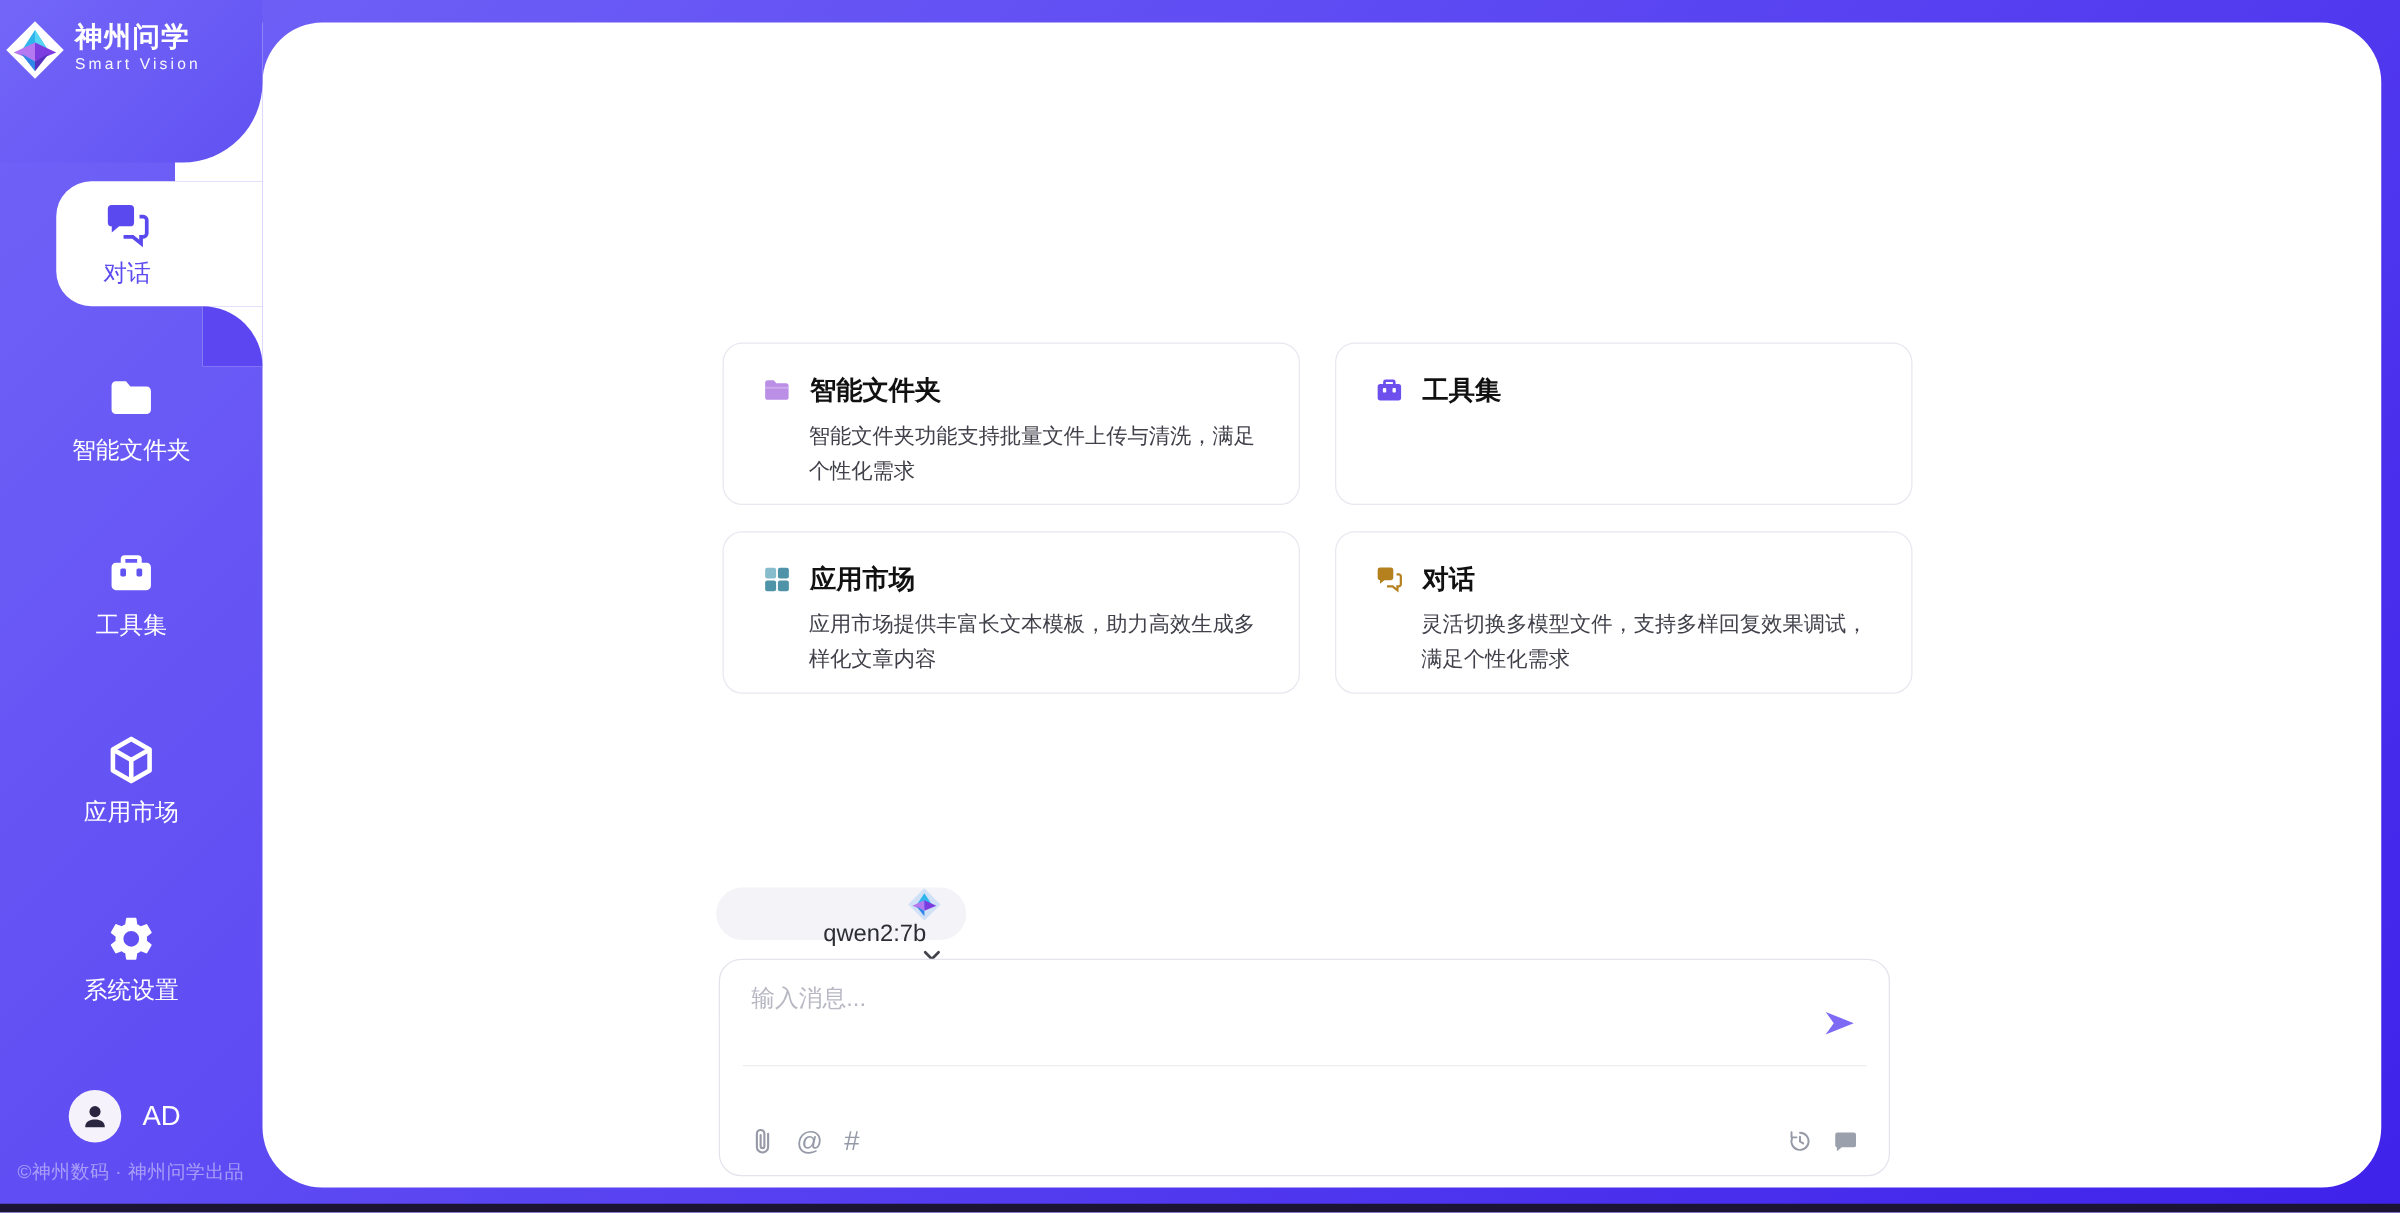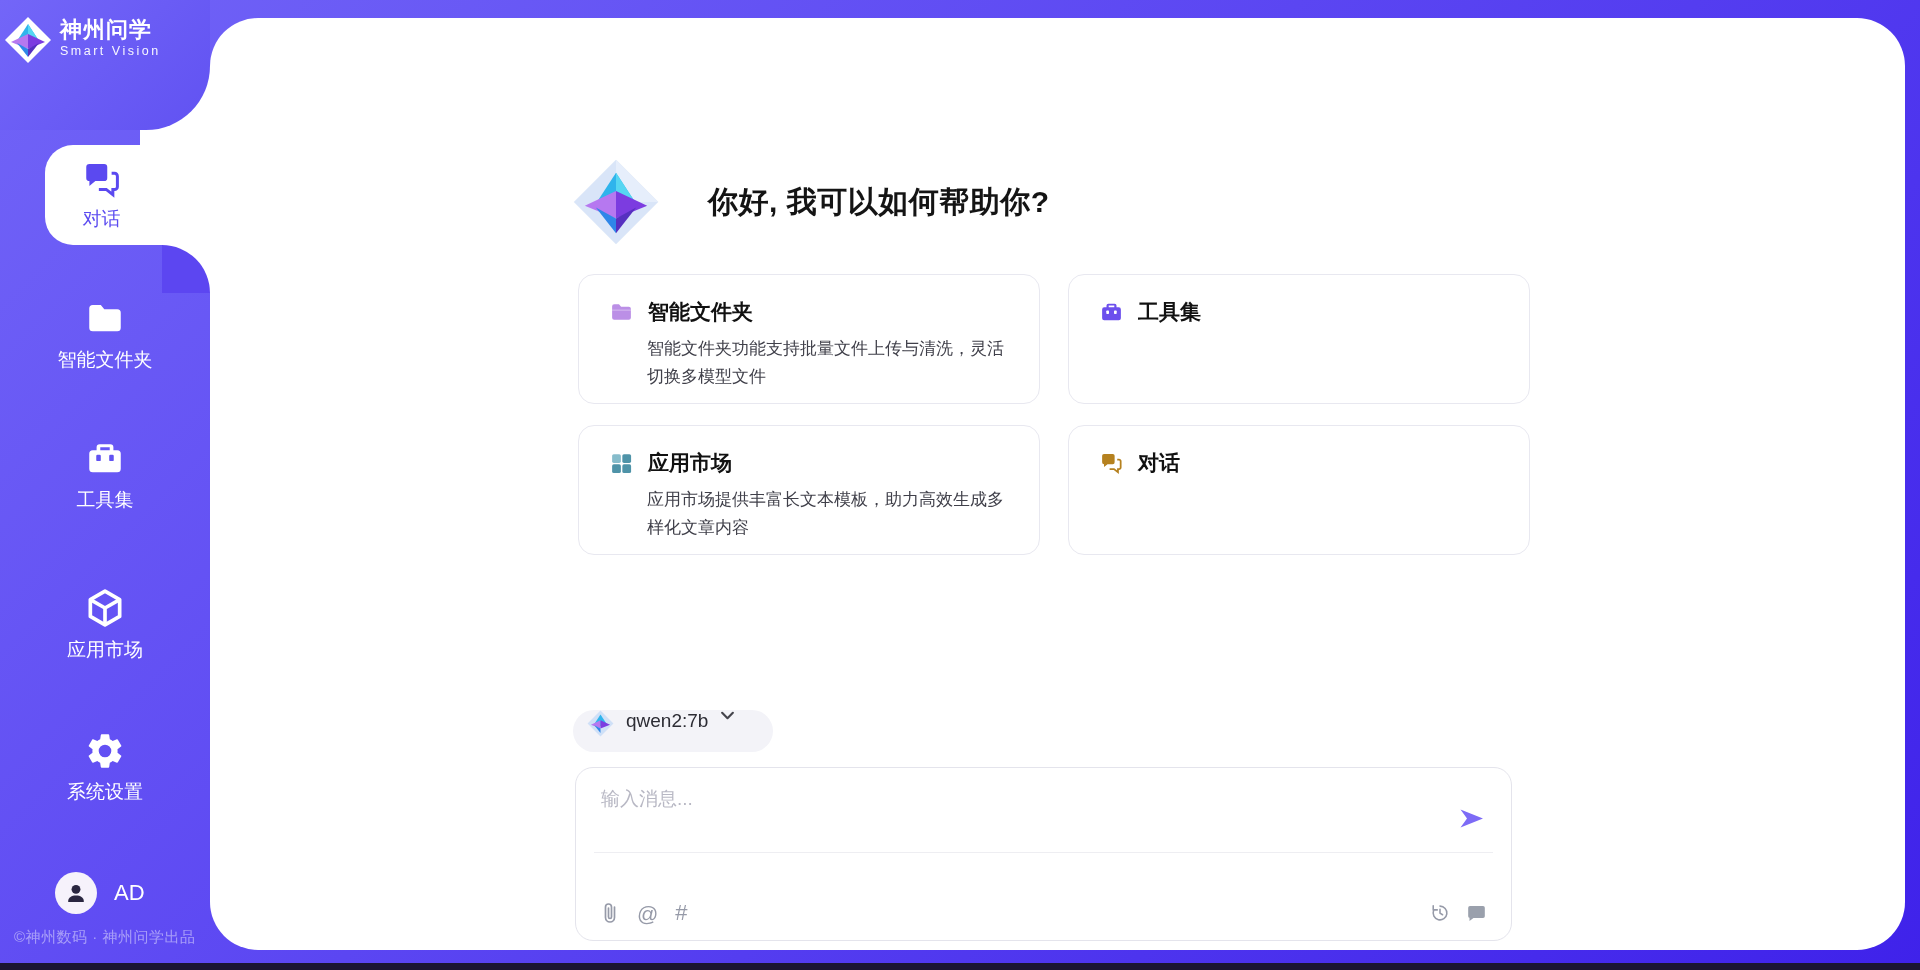--- a/index.html
+++ b/index.html
@@ -63,22 +63,22 @@
     border:1px solid #e8e8f0; border-radius:16px; padding:23px 26px 0 30px; cursor:pointer;
   }
   .card-1 { left:368px; top:256px; } .card-2 { left:858px; top:256px; }
   .card-3 { left:368px; top:407px; } .card-4 { left:858px; top:407px; }
   .card-head { display:flex; align-items:center; gap:14px; }
   .card-title { font-size:21px; font-weight:700; color:#111; }
   .card-desc { margin:9px 0 0 38px; width:368px; font-size:17px; color:#40404a; line-height:1.62; }
 
   .model-pill {
     position:absolute; left:363px; top:692px; height:42px; min-width:200px;
-    background:#f3f3f8; border-radius:21px; display:flex; align-items:flex-start;
-    padding:0 20px 0 14px; cursor:pointer;
+    background:#f3f3f8; border-radius:21px; display:flex; align-items:flex-end;
+    padding:0 20px 0 14px; cursor:pointer;flex-direction:column;
   }
   .model-name { font-size:19px; color:#2c2c34; margin:0 12px; }
 
   .composer {
     position:absolute; left:365px; top:749px; width:937px; height:174px;
     border:1px solid #e4e4ec; border-radius:18px; background:#fff;
   }
   .composer textarea {
     position:absolute; left:25px; top:18px; width:840px; height:56px;
     border:none; outline:none; resize:none; font-family:inherit;
@@ -94,47 +94,32 @@
   .at-glyph { font-size:21px; font-weight:400; } .hash-glyph { font-size:22px; font-weight:400; }
   svg { display:block; }
 </style>
 </head>
 <body>
 
 <div class="page">
 
   <div class="main-panel">
 
-    <div class="greeting">
-      <span>
-        <svg width="88" height="88" viewBox="0 0 48 48">
-          <polygon points="24,1 47,24 24,47 1,24" fill="#d9e5f8"></polygon>
-          <polygon points="24,1 47,24 24,24" fill="#e6eefb"></polygon>
-          <polygon points="24,8 35,25 24,29 13,25" fill="#2fb4ec"></polygon>
-          <polygon points="24,8 35,25 24,25" fill="#56d6f2"></polygon>
-          <polygon points="7,26 24,18 24,33" fill="#b678f0"></polygon>
-          <polygon points="41,26 24,18 24,33" fill="#7c3ce0"></polygon>
-          <polygon points="13,27 24,33 24,41" fill="#2f86e8"></polygon>
-          <polygon points="35,27 24,33 24,41" fill="#5630c0"></polygon>
-        </svg>
-      </span>
-      <div class="greeting-text">你好, 我可以如何帮助你?</div>
-    </div>
 
     <div class="card card-1">
       <div class="card-head">
         <span>
           <svg width="25" height="25" viewBox="0 0 24 24">
               <path fill="#bb8fe6" d="M3 6a2 2 0 0 1 2-2h4.6l2 2.4H19a2 2 0 0 1 2 2V17a2 2 0 0 1-2 2H5a2 2 0 0 1-2-2V6z"></path>
               <path fill="#fff" opacity=".25" d="M3 9h18v1.6H3z"></path>
             </svg>
         </span>
         <span class="card-title">智能文件夹</span>
       </div>
-      <div class="card-desc">智能文件夹功能支持批量文件上传与清洗，灵活切换多模型文件</div>
+      <div class="card-desc">智能文件夹功能支持批量文件上传与清洗，满足个性化需求</div>
     </div>
 
     <div class="card card-2">
       <div class="card-head">
         <span>
           <svg width="25" height="25" viewBox="0 0 24 24">
               <path fill="#6c4fed" d="M9 3.5h6A1.8 1.8 0 0 1 16.8 5.3V7H19a2 2 0 0 1 2 2v8.5a2 2 0 0 1-2 2H5a2 2 0 0 1-2-2V9a2 2 0 0 1 2-2h2.2V5.3A1.8 1.8 0 0 1 9 3.5zm.3 1.8V7h5.4V5.3H9.3z"></path>
               <rect x="7" y="10" width="2.6" height="3.4" rx=".7" fill="#fff"></rect>
               <rect x="14.4" y="10" width="2.6" height="3.4" rx=".7" fill="#fff"></rect>
             </svg>
@@ -161,20 +146,21 @@
     <div class="card card-4">
       <div class="card-head">
         <span>
           <svg width="25" height="25" viewBox="0 0 24 24">
               <path fill="#b5811f" d="M3 4.6A1.8 1.8 0 0 1 4.8 2.8h8.4A1.8 1.8 0 0 1 15 4.6v6.2a1.8 1.8 0 0 1-1.8 1.8H8.2l-3.4 2.8v-2.8h0A1.8 1.8 0 0 1 3 10.8V4.6z"></path>
               <path fill="none" stroke="#b5811f" stroke-width="1.7" d="M17.5 8.2h1.7A1.6 1.6 0 0 1 20.8 9.8v6a1.6 1.6 0 0 1-1.6 1.6h-1v3l-3.8-3h-4.2"></path>
             </svg>
         </span>
         <span class="card-title">对话</span>
       </div>
+      <div class="card-desc">灵活切换多模型文件，支持多样回复效果调试，满足个性化需求</div>
     </div>
 
     <div class="model-pill">
       <span>
         <svg width="27" height="27" viewBox="0 0 48 48">
           <polygon points="24,1 47,24 24,47 1,24" fill="#cfe0f7"></polygon>
           <polygon points="24,8 35,25 24,29 13,25" fill="#2fb4ec"></polygon>
           <polygon points="7,26 24,18 24,33" fill="#b678f0"></polygon>
           <polygon points="41,26 24,18 24,33" fill="#7c3ce0"></polygon>
           <polygon points="13,27 24,33 24,41" fill="#2f86e8"></polygon>

